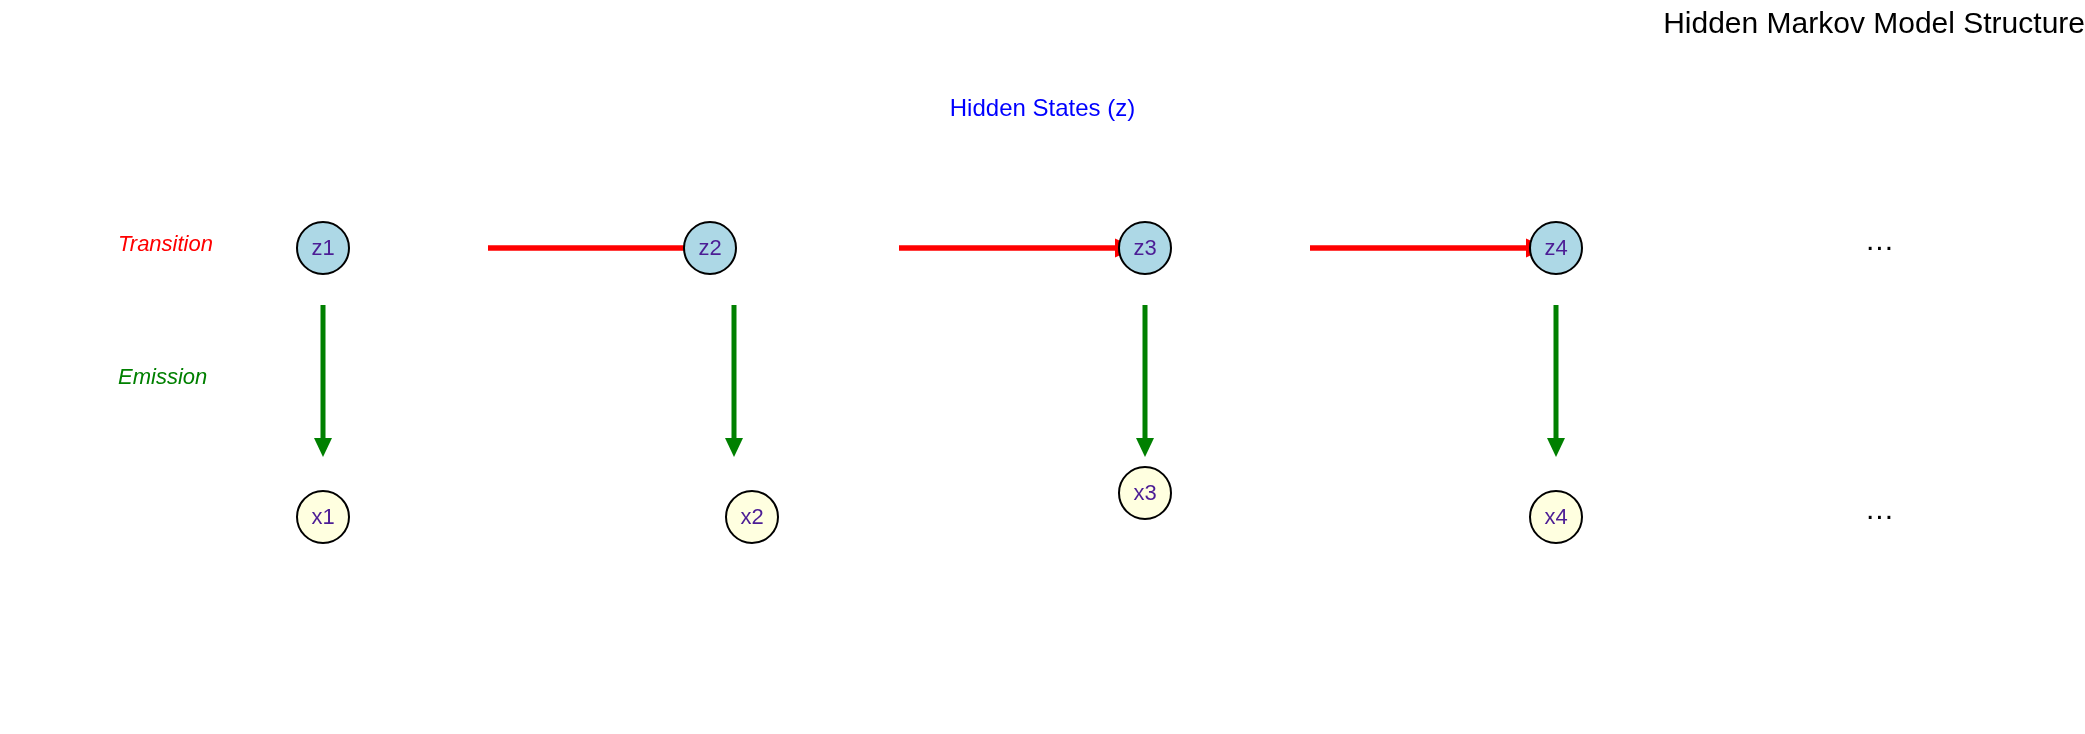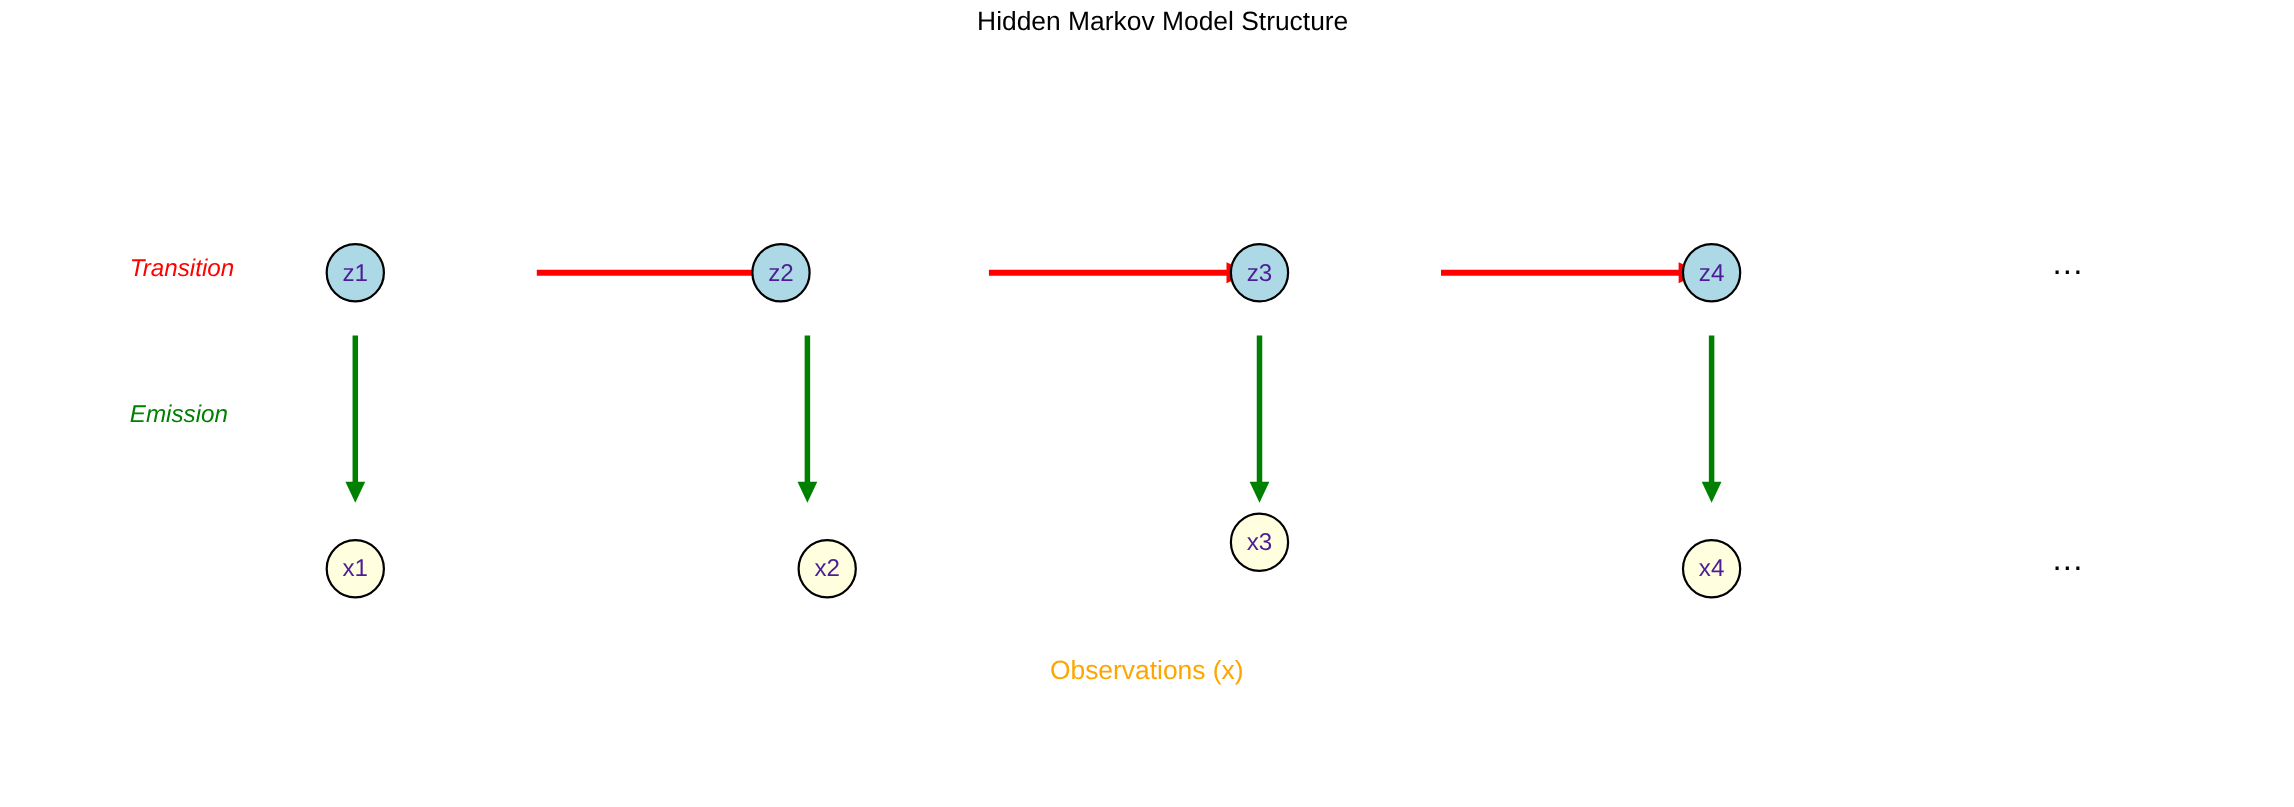--- a/index.html
+++ b/index.html
@@ -13,22 +13,22 @@
     height: 734px;
     background: var(--bg, #ffffff);
     font-family: "Liberation Sans", "DejaVu Sans", sans-serif;
     overflow: hidden;
   }
   .figure-title {
     position: absolute;
     left: 0;
     right: 0;
     top: 6px;
-    text-align: center;
-    font-size: 24px;
+    text-align: right;
+    font-size: 30px;
     color: var(--c-title, #000000);
     white-space: nowrap;
     margin-left: 29px;
   }
   .row-label {
     position: absolute;
     left: 0;
     right: 0;
     text-align: center;
     font-size: 24px;
@@ -94,20 +94,21 @@
   .ellipsis.top { top: 222px; }
   .ellipsis.bottom { top: 491px; }
 </style>
 </head>
 <body>
 
 <div class="canvas" style="--bg: #ffffff; --c-title: #000000; --c-hidden-label: #0000ff; --c-obs-label: #ffa500; --c-transition: #ff0000; --c-emission: #008000; --c-hidden-fill: #add8e6; --c-observed-fill: #ffffe0; --c-node-border: #000000;">
 
   <div class="figure-title">Hidden Markov Model Structure</div>
 
+  <div class="row-label hidden-label">Hidden States (z)</div>
 
   <div class="side-label transition-label">Transition</div>
 
   <div class="side-label emission-label">Emission</div>
 
   <svg class="arrow-layer" id="arrows" viewBox="0 0 2085 734">
       <g>
         <line x1="488" y1="248" x2="709" y2="248" stroke="#ff0000" stroke-width="5.5"></line>
         <polygon points="725,248 704,238.5 704,257.5" fill="#ff0000"></polygon>
       </g>
@@ -145,15 +146,14 @@
       <div class="node observed" style="left: 296px; top: 490px;">x1</div>
       <div class="node observed" style="left: 725px; top: 490px;">x2</div>
       <div class="node observed" style="left: 1118px; top: 466px;">x3</div>
       <div class="node observed" style="left: 1529px; top: 490px;">x4</div>
     </div>
 
   <div class="ellipsis top">...</div>
 
   <div class="ellipsis bottom">...</div>
 
-  <div class="row-label obs-label">Observations (x)</div>
 
 </div>
 
 </body></html>

